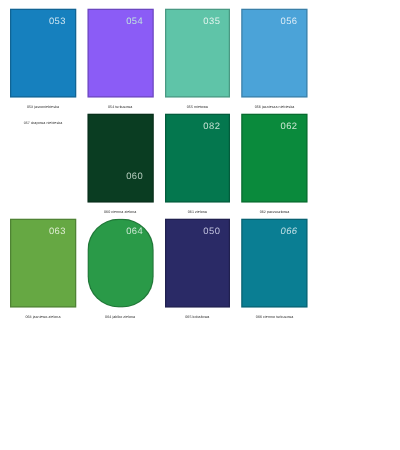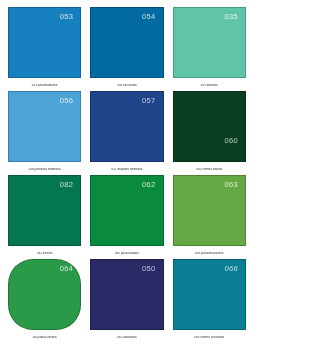--- a/index.html
+++ b/index.html
@@ -19,21 +19,21 @@
     width: 254px;
     height: 360px;
     position: relative;
     background: #ffffff;
     box-sizing: border-box;
     padding: 7px 8px 0 8px;
   }
 
   .swatch-grid {
     display: grid;
-    grid-template-columns: repeat(3, 1fr);
+    grid-template-columns: repeat(4, 1fr);
     grid-template-rows: repeat(4, 1fr);
     column-gap: 9px;
     row-gap: 0px;
     width: 238px;
     height: 336px;
   }
 
   .swatch-cell {
     display: flex;
     flex-direction: column;
@@ -84,44 +84,41 @@
   <div class="swatch-grid">
 
     <div class="swatch-cell">
       <div class="swatch-chip" style="background-color: rgb(22, 128, 190);">
         <span class="swatch-code" style="color: rgb(207, 230, 242);">053</span>
       </div>
       <div class="swatch-caption">053 jasnoniebieska</div>
     </div>
 
     <div class="swatch-cell">
-      <div class="swatch-chip" style="background-color: #0369a1;">
+      <div class="swatch-chip" style="background-color: #8b5cf6;">
         <span class="swatch-code" style="color: rgb(191, 228, 222);">054</span>
       </div>
       <div class="swatch-caption">054 turkusowa</div>
     </div>
 
     <div class="swatch-cell">
       <div class="swatch-chip" style="background-color: rgb(95, 196, 168);">
         <span class="swatch-code" style="color: rgb(227, 244, 238);">035</span>
       </div>
       <div class="swatch-caption">055 mietowa</div>
     </div>
 
     <div class="swatch-cell">
       <div class="swatch-chip" style="background-color: rgb(75, 163, 216);">
         <span class="swatch-code" style="color: rgb(220, 236, 247);">056</span>
       </div>
       <div class="swatch-caption">056 jasniesza niebieska</div>
     </div>
 
     <div class="swatch-cell">
-      <div class="swatch-chip" style="background-color: rgb(31, 68, 137);">
-        <span class="swatch-code" style="color: rgb(195, 205, 228);">057</span>
-      </div>
       <div class="swatch-caption">057 drapowa niebieska</div>
     </div>
 
     <div class="swatch-cell">
       <div class="swatch-chip" style="background-color: rgb(10, 61, 34);">
         <span class="swatch-code" style="color: rgb(185, 207, 192); margin-top: 40px;">060</span>
       </div>
       <div class="swatch-caption">060 ciemna zielona</div>
     </div>
 

